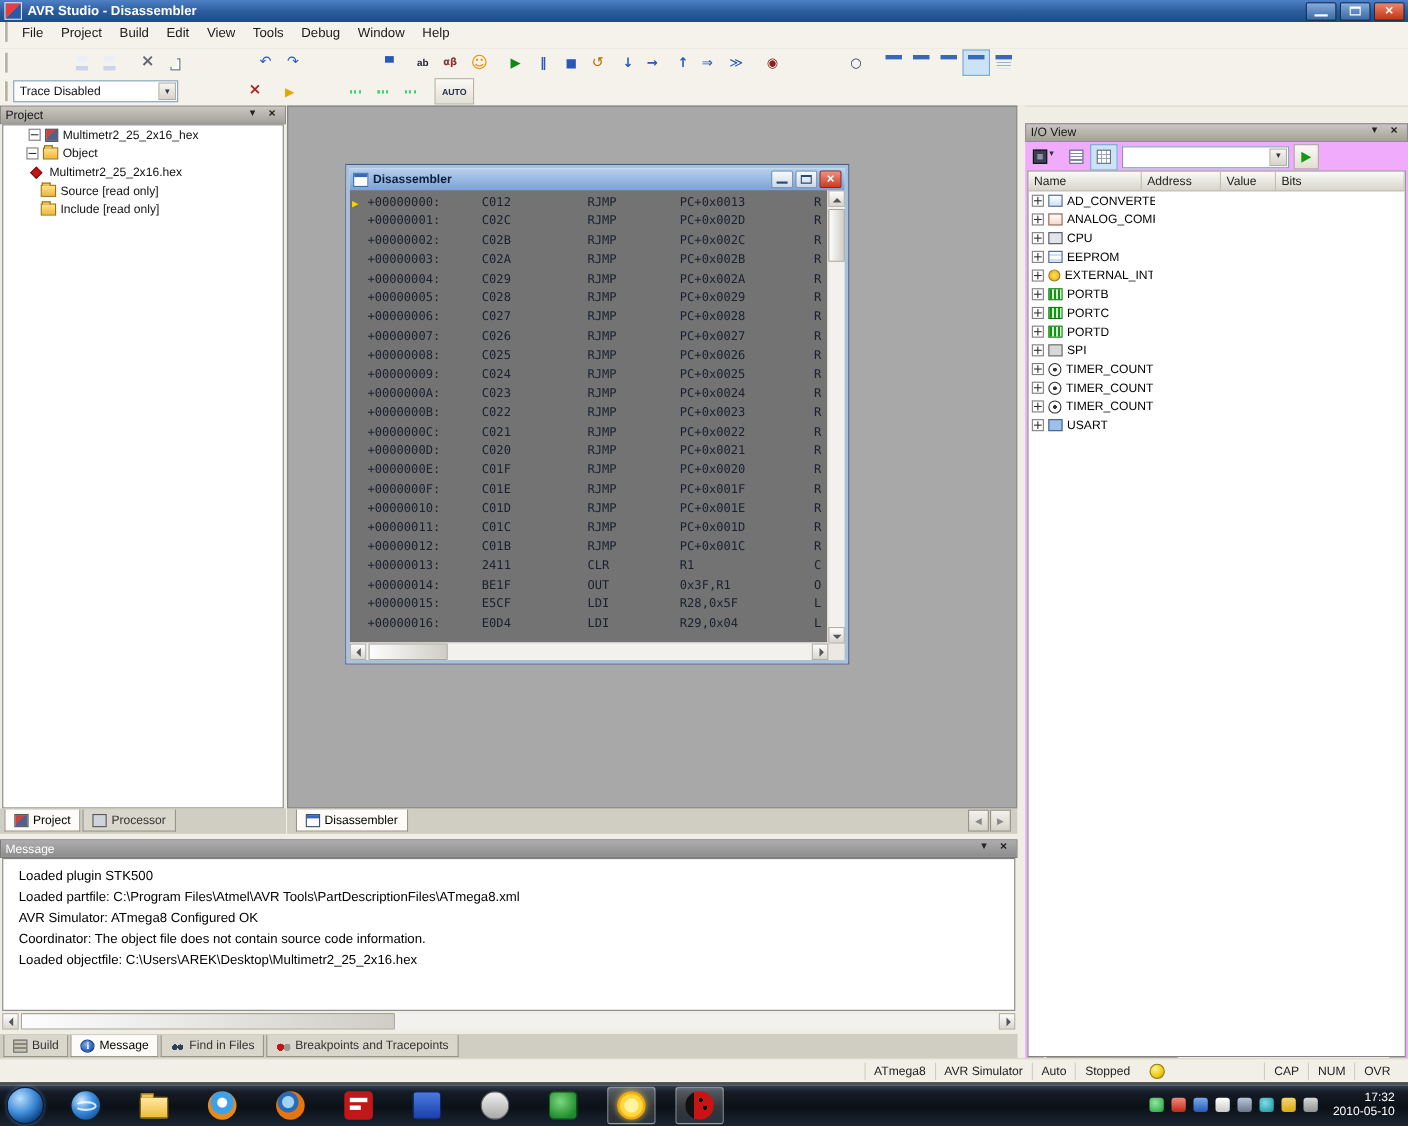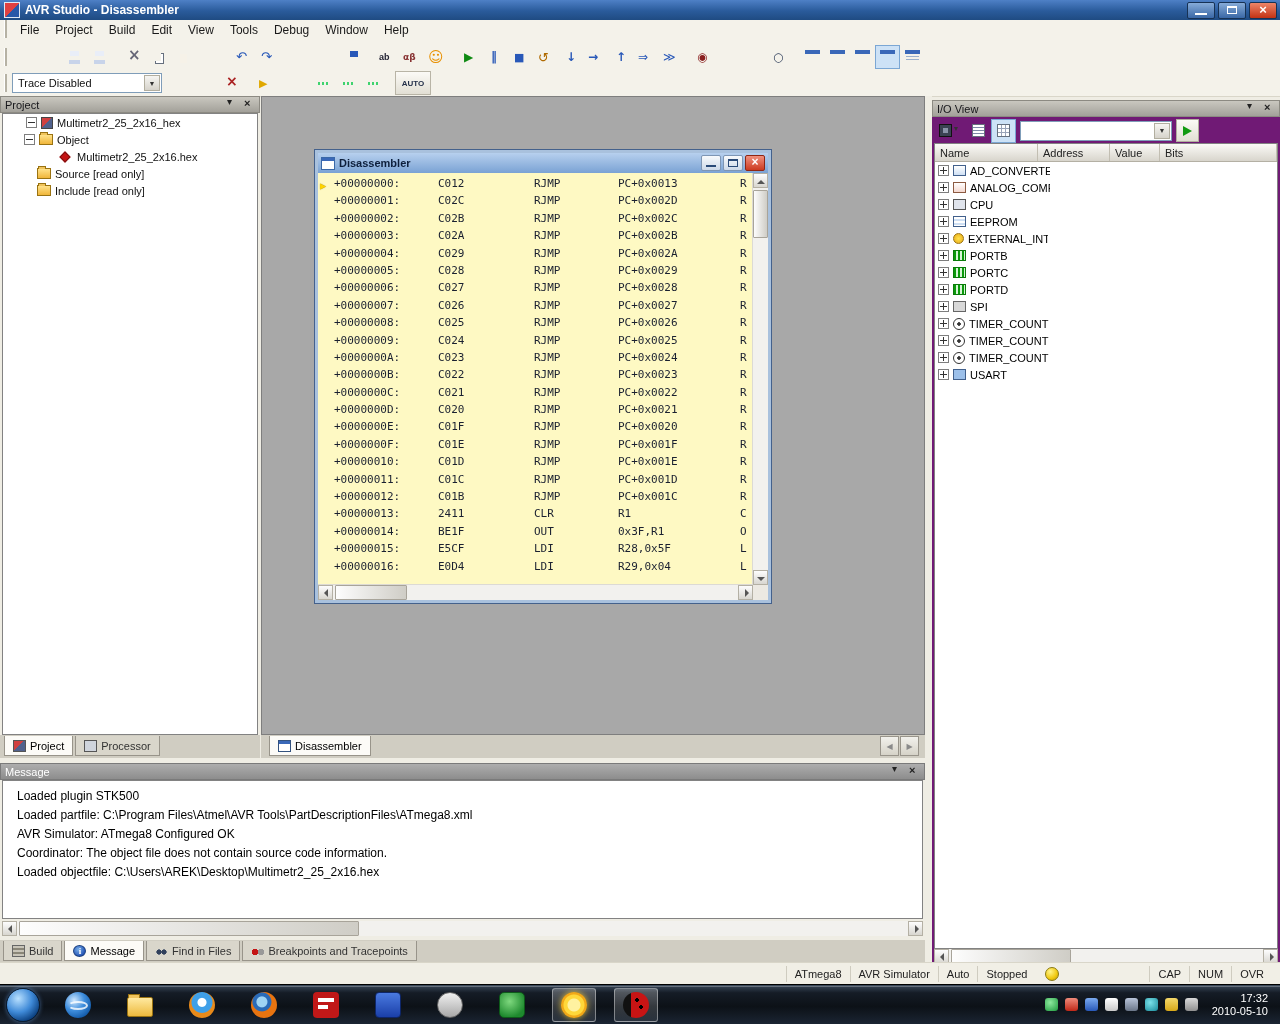--- a/index.html
+++ b/index.html
@@ -152,21 +152,21 @@
     font:bold 11px/20px "Liberation Sans",sans-serif;color:#0d1f3c}
   .cw-ico{width:12px;height:11px;background:#fff;border:1px solid #3a68a8;margin-right:4px;position:relative;flex:none}
   .cw-ico::before{content:"";position:absolute;left:0;top:0;right:0;height:3px;background:#3a68b8}
   #cw-title .spacer{flex:1}
   .cwbtn{width:18px;height:14px;border:1px solid #7e96b4;border-radius:2px;margin-left:2px;position:relative;
     background:linear-gradient(#f8fafc,#cdd9e8);flex:none}
   .cwbtn.min::before{content:"";position:absolute;left:4px;right:4px;bottom:3px;height:2px;background:#2a4a77}
   .cwbtn.max::before{content:"";position:absolute;left:4px;right:4px;top:3px;bottom:3px;border:1px solid #2a4a77;border-top-width:2px}
   .cwbtn.close{background:linear-gradient(#f0907e,#cc3a20);border-color:#8e2614}
   .cwbtn.close::before{content:"×";position:absolute;left:0;right:0;top:-1px;text-align:center;font:bold 12px/14px "Liberation Sans",sans-serif;color:#fff}
-  #cw-body{position:absolute;left:0;top:20px;right:0;bottom:0;background:#fef9c3}
+  #cw-body{position:absolute;left:0;top:20px;right:0;bottom:0;background:#737373}
   #cw-rows{position:absolute;left:0;top:0;right:15px;bottom:15px;overflow:hidden;padding-top:2px;
     font:11px/17.4px "DejaVu Sans Mono",monospace;color:#1a2030;white-space:nowrap}
   .drow{height:17.4px;display:flex;align-items:center}
   .pc-arrow{width:16px;flex:none;position:relative;height:17.4px}
   .drow.active .pc-arrow::before{content:"▶";position:absolute;left:2px;top:2px;font-size:10px;color:#ffd400;text-shadow:0 0 1px #7a5c00}
   .c{flex:none;overflow:hidden}
   .c.addr{width:104px}.c.op{width:96px}.c.mn{width:84px}.c.arg{width:122px}
   .c.cm{width:14px}
   
   .sb{position:absolute;background:#f2f1ee}
@@ -181,21 +181,21 @@
   #cw-vscroll{top:0;right:0;bottom:15px;width:15px;border-left:1px solid #dcdad4}
   #cw-vscroll .up{top:0;left:0} #cw-vscroll .down{bottom:0;left:0}
   #cw-vscroll .thumb{left:0;right:0;top:17px;height:48px}
   #cw-hscroll{left:0;right:15px;bottom:0;height:15px;border-top:1px solid #dcdad4}
   #cw-hscroll .left{left:0;top:0} #cw-hscroll .right{right:0;top:0}
   #cw-hscroll .thumb{top:0;bottom:0;left:17px;width:72px}
   #cw-corner{position:absolute;right:0;bottom:0;width:15px;height:15px;background:#ece9e2}
   
   #splitter-v{position:absolute;left:925px;top:96px;width:7px;height:864px;background:#efede4}
   
-  #io-panel{position:absolute;left:932px;top:100px;width:348px;height:864px;background:#701a75}
+  #io-panel{position:absolute;left:932px;top:112px;width:348px;height:864px;background:#f0abfc}
   #io-toolbar{position:absolute;left:2px;top:18px;right:2px;height:25px;display:flex;align-items:center}
   [data-icon="chip-icon"] .ico{background:#3a4252;border:1px solid #111;width:13px;height:13px}
   [data-icon="chip-icon"] .ico::before{content:"";position:absolute;left:3px;top:3px;right:3px;bottom:3px;background:#8a94a8}
   .dd{width:9px;height:13px;position:relative;margin-left:1px}
   .dd::before{content:"▼";position:absolute;left:0;top:1px;font-size:7px;color:#333}
   [data-icon="list-icon"] .ico{background:repeating-linear-gradient(180deg,#fff 0 2px,#7e8aa8 2px 3px);border:1px solid #66707e;width:13px;height:13px}
   [data-icon="grid-icon"] .ico{width:13px;height:13px;border:1px solid #66707e;background:
      repeating-linear-gradient(180deg,transparent 0 3px,#9aa4b8 3px 4px),
      repeating-linear-gradient(90deg,#fff 0 3px,#9aa4b8 3px 4px)}
   #io-combo{width:152px;margin:0 4px}
@@ -554,21 +554,21 @@
     <div class="trow" style="padding-left:23px">
       <span class="exp minus"></span>
       <span class="tico proj"></span>
       <span>Multimetr2_25_2x16_hex</span>
     </div>
     <div class="trow" style="padding-left:21px">
       <span class="exp minus"></span>
       <span class="tico folder"></span>
       <span>Object</span>
     </div>
-    <div class="trow" style="padding-left:56px">
+    <div class="trow" style="padding-left:24px">
       <span class="tico hexfile"></span>
       <span>Multimetr2_25_2x16.hex</span>
     </div>
     <div class="trow" style="padding-left:21px">
       <span class="exp-sp"></span>
       <span class="tico folder"></span>
       <span>Source [read only]</span>
     </div>
     <div class="trow" style="padding-left:21px">
       <span class="exp-sp"></span>

